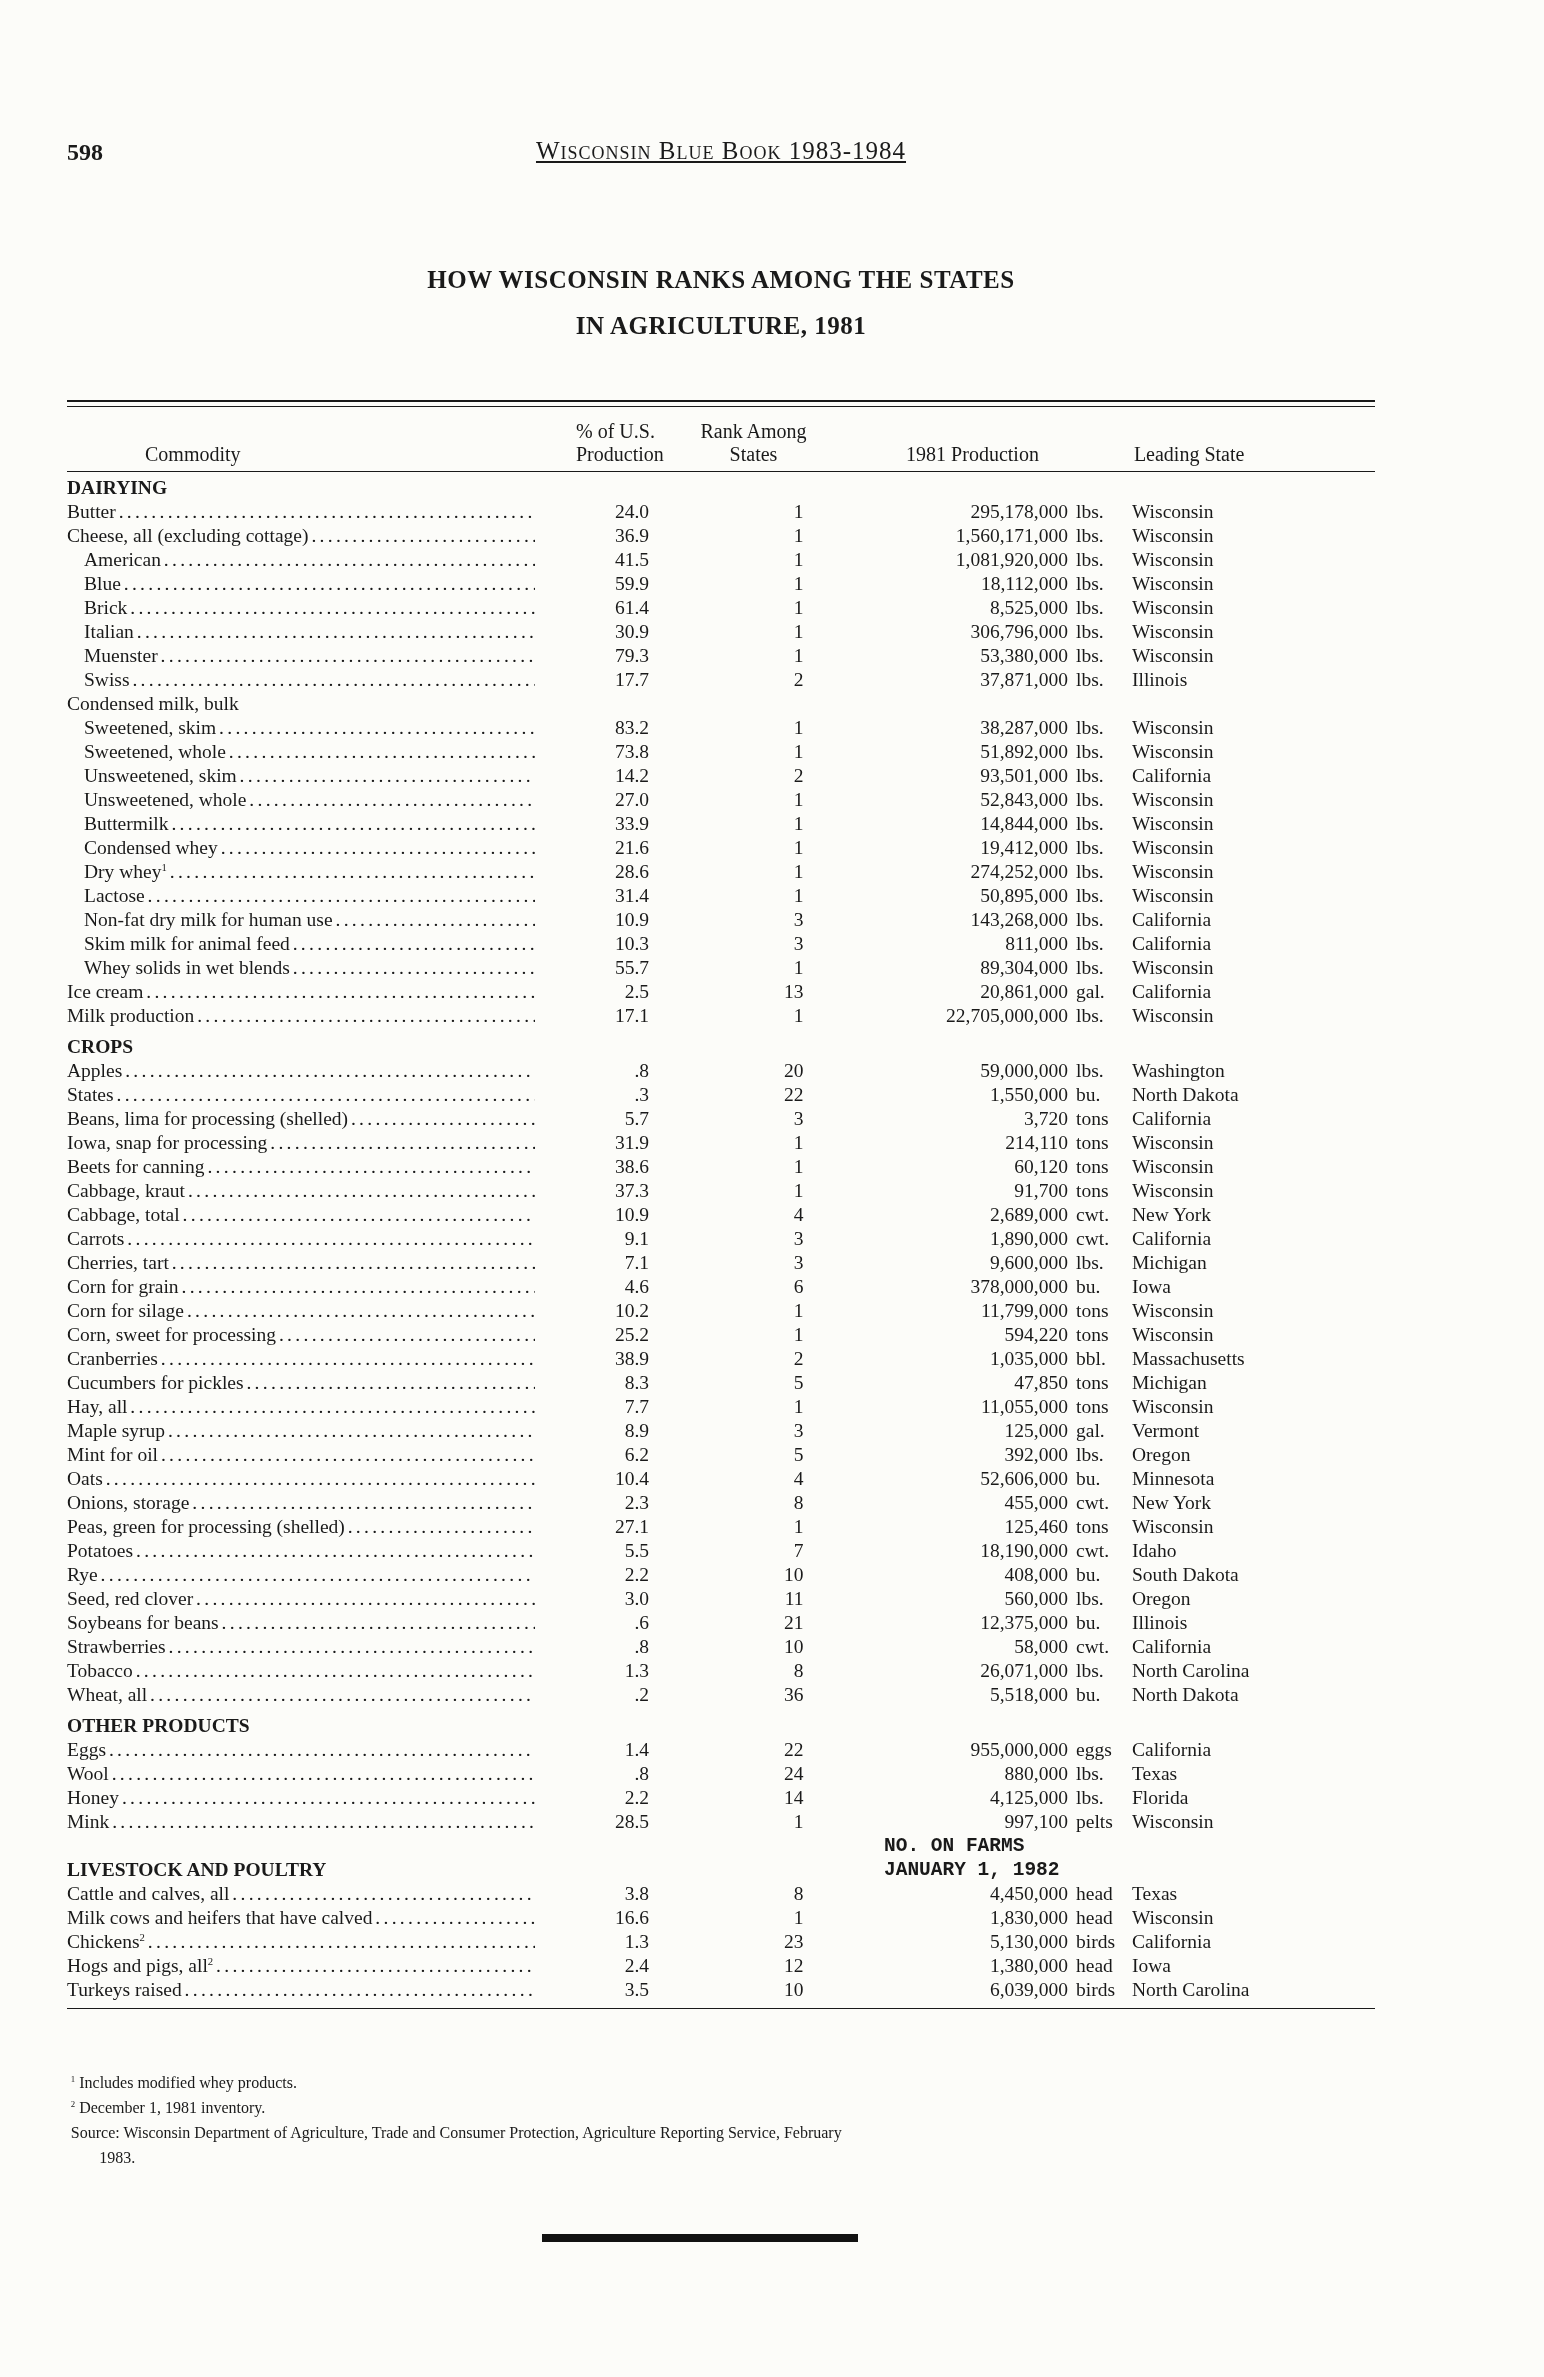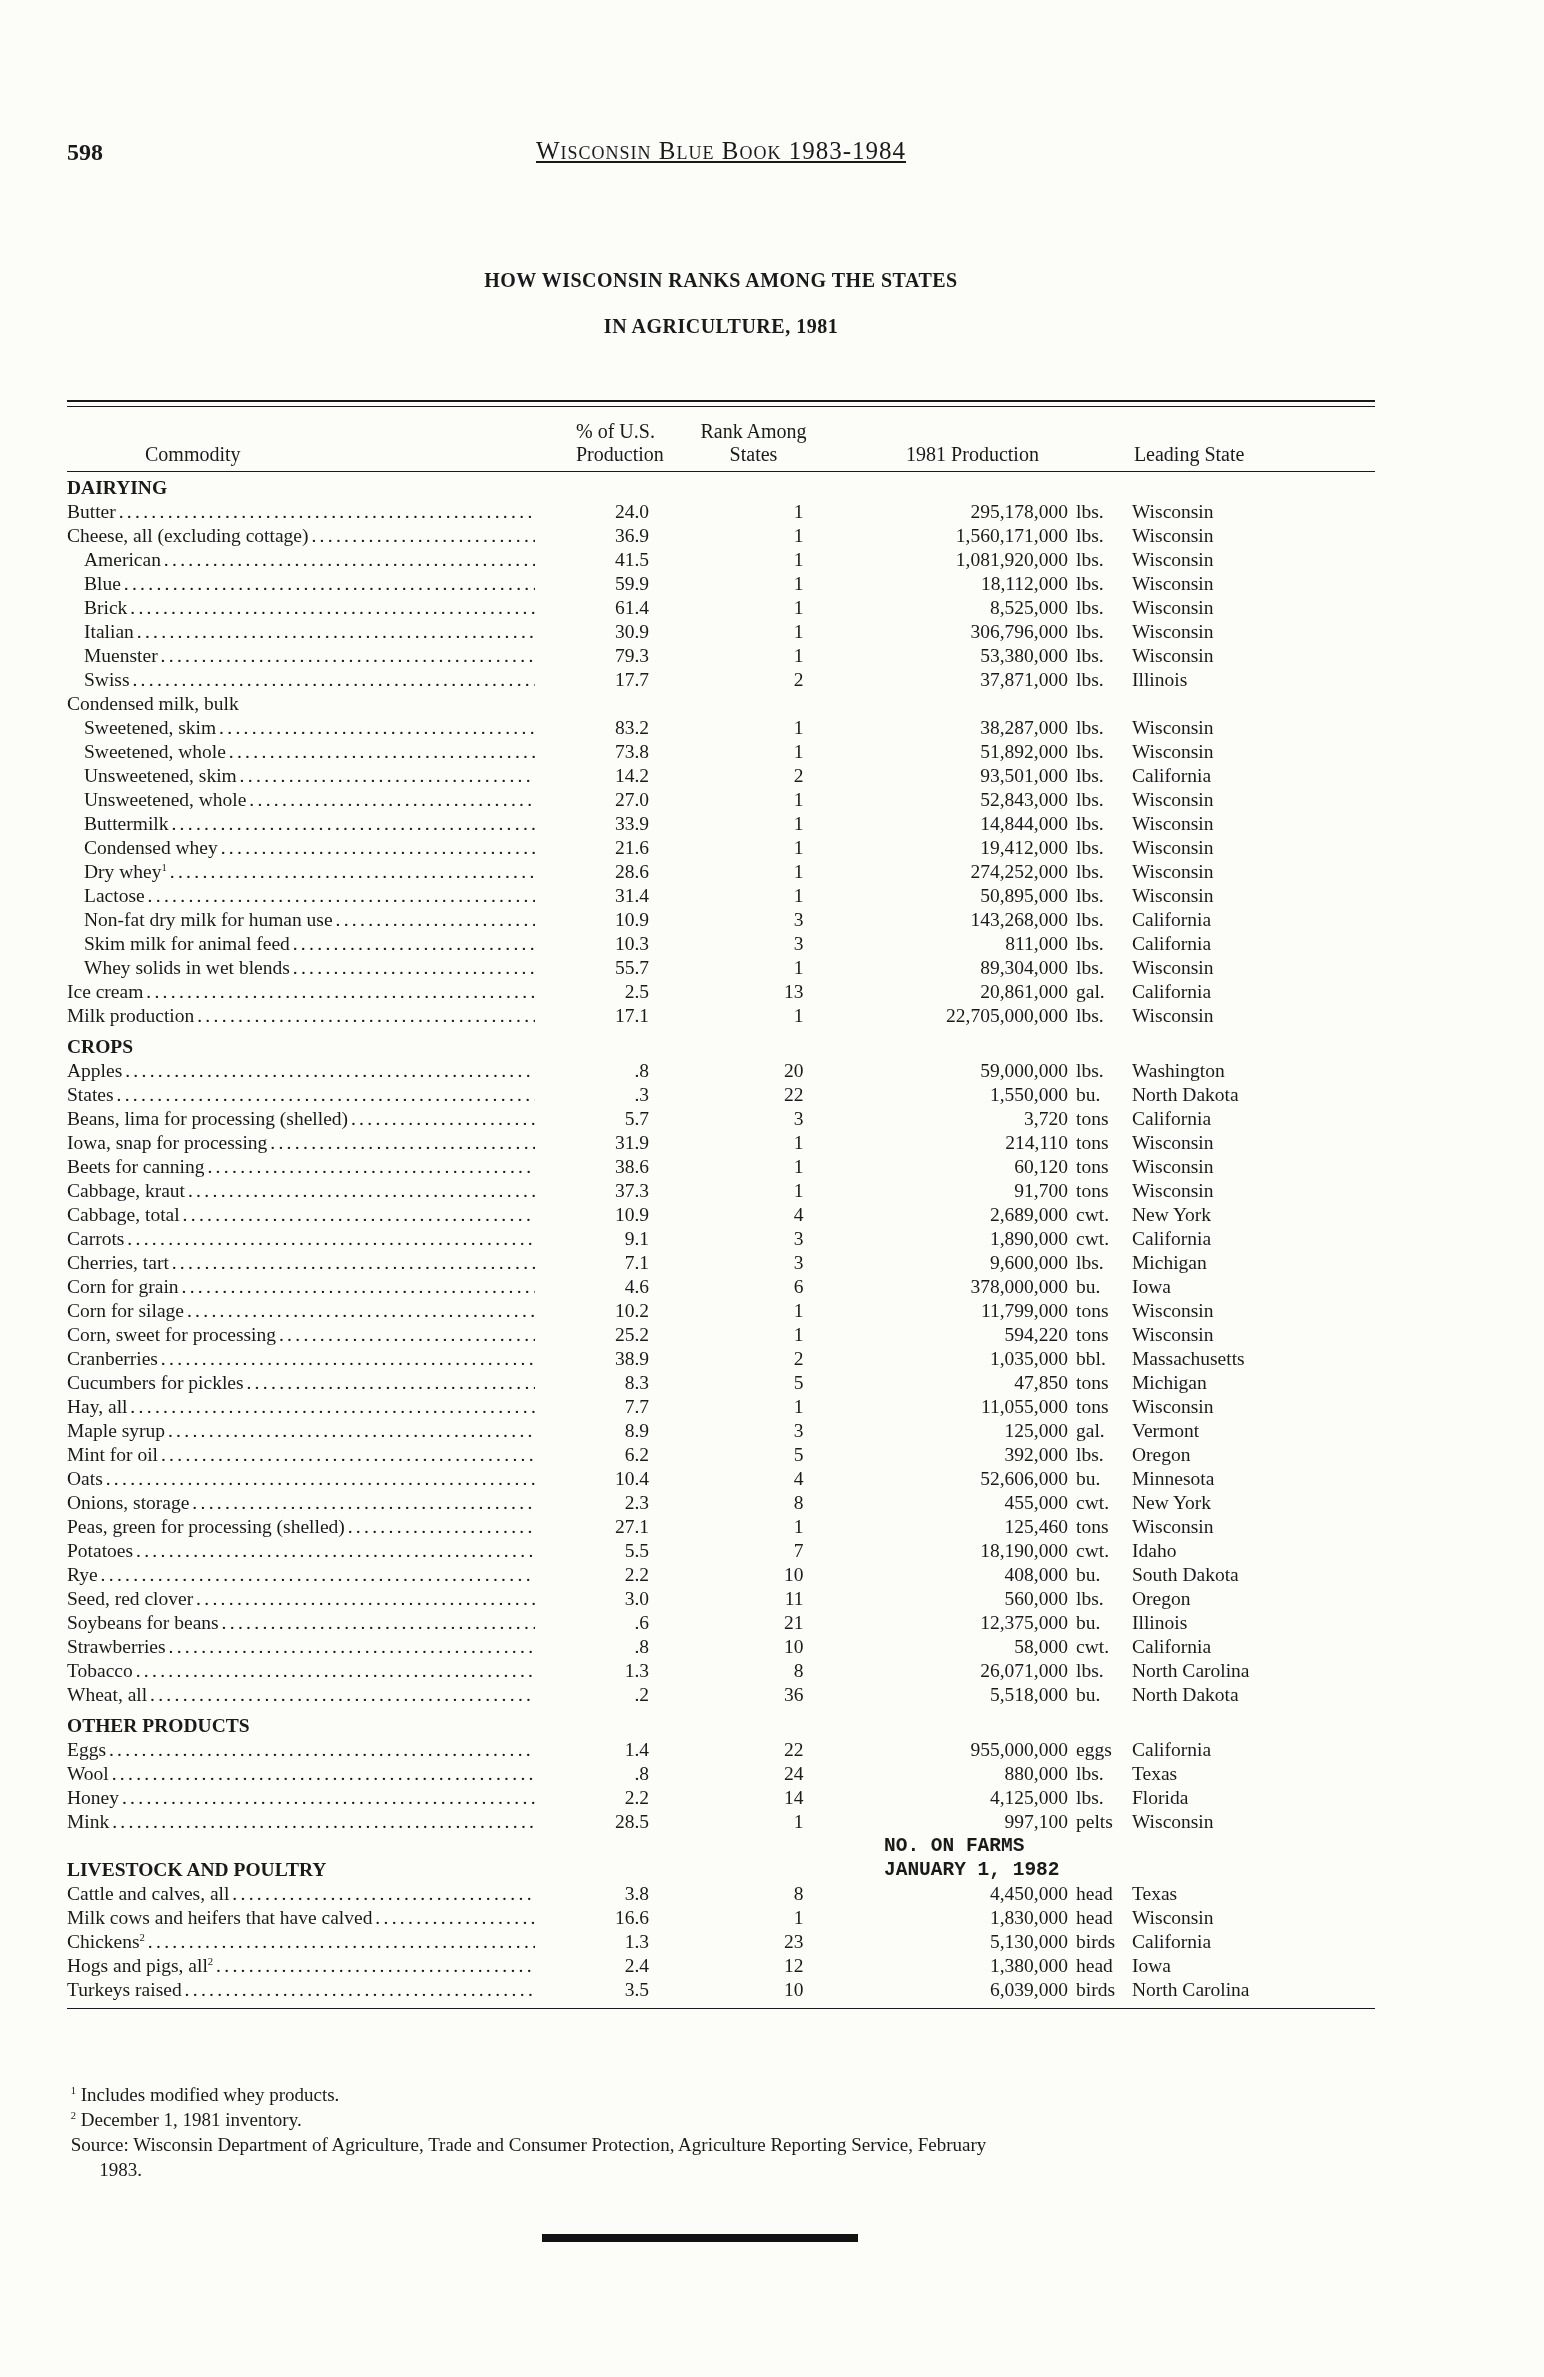--- a/index.html
+++ b/index.html
@@ -39,21 +39,21 @@
     letter-spacing: 1px;
     text-decoration: underline;
   }
   
   .page-title {
     position: absolute;
     top: 257px;
     left: 0;
     width: 100%;
     text-align: center;
-    font-size: 20px;
+    font-size: 25px;
     font-weight: bold;
     line-height: 46px;
     letter-spacing: 0.5px;
   }
   
   .agri-table {
     position: absolute;
     top: 400px;
     left: 0;
     width: 100%;
@@ -116,22 +116,22 @@
     font-weight: bold;
     font-family: Liberation Mono, monospace;
   }
   sup { font-size: 0.55em; line-height: 0; vertical-align: super; }
   .bottom-rule {
     border-top: 1.9px solid #1a1a1a;
     margin-top: 6.7px;
   }
   
   .footnotes {
-    margin-top: 23px;
-    font-size: 19px;
+    margin-top: 11px;
+    font-size: 16px;
     line-height: 25px;
   }
   .footnote-line { padding-left: 3.8px; }
   .source-note { padding-left: 3.8px; }
   .source-line2 { padding-left: 28.5px; }
   
   .deco-bar {
     position: absolute;
     top: 2234px;
     left: 542px;

